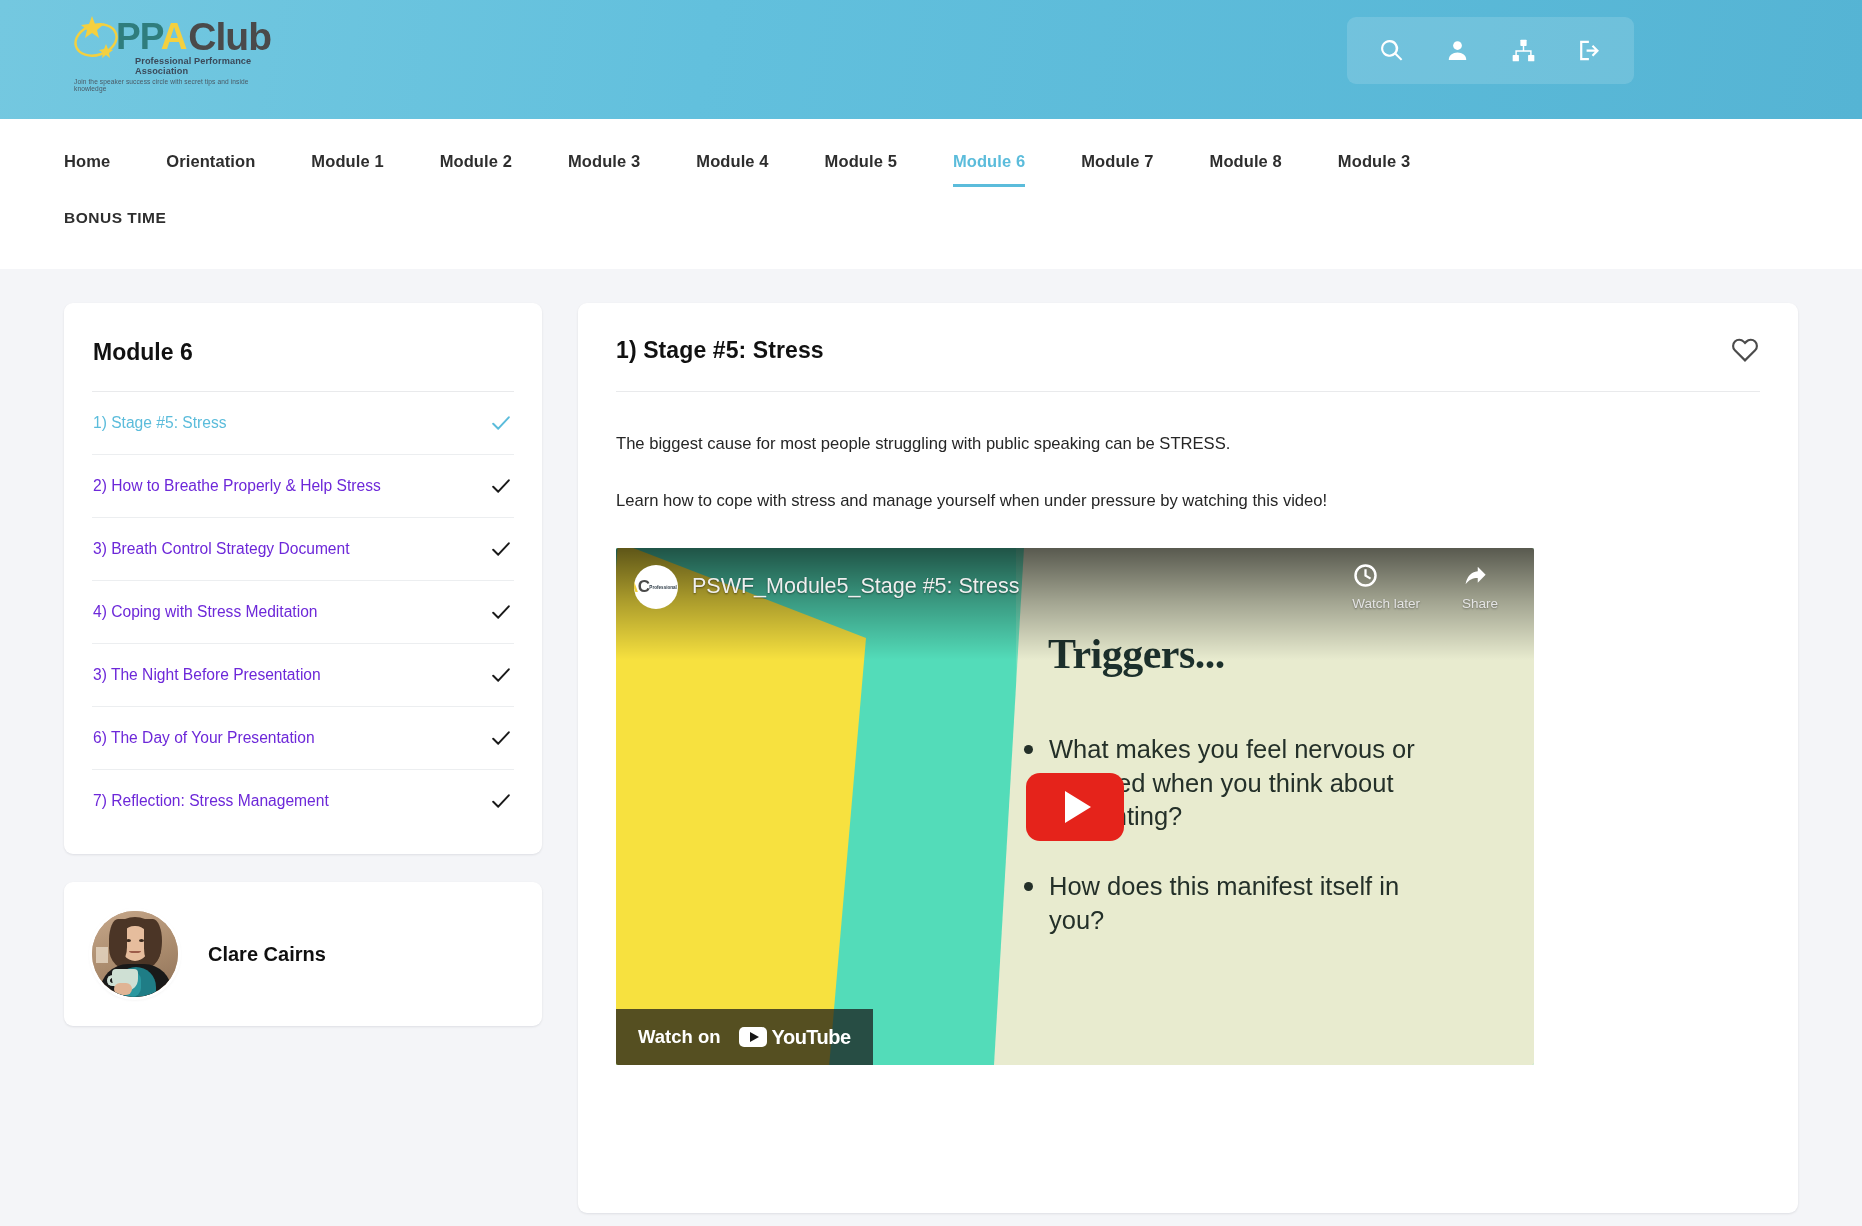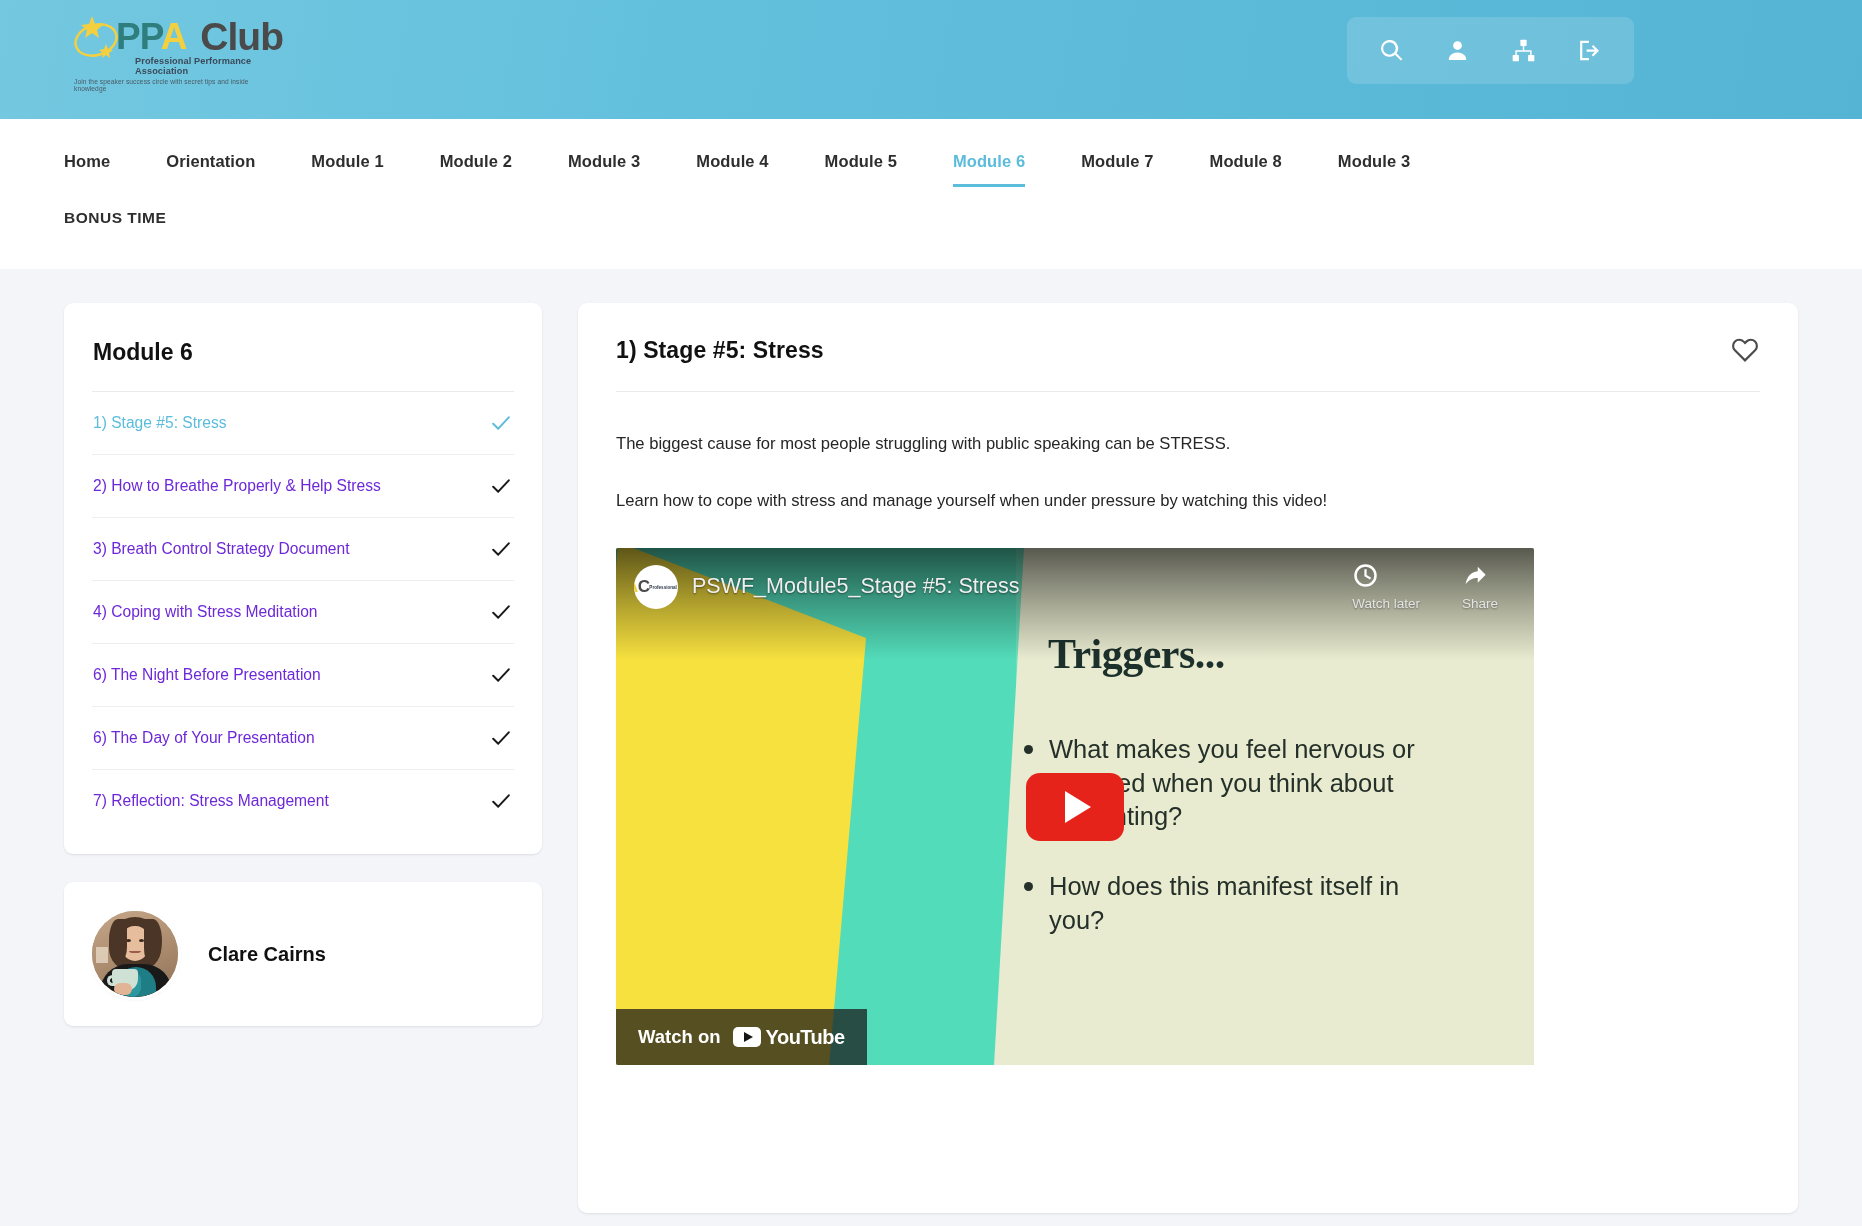--- a/index.html
+++ b/index.html
@@ -15,21 +15,21 @@
     position: relative;
     height: 119px;
     background: linear-gradient(100deg, #74c8e0 0%, #62c0dd 38%, #55b4d4 100%);
     display: flex; align-items: center;
   }
   .logo-wrap {
     position: absolute; left: 66px; top: 18px;
     width: 215px; height: 74px;
     display: flex; flex-direction: column; align-items: flex-start;
   }
-  .logo-main { position: relative; display: flex; align-items: flex-end; height: 44px; padding-left: 50px; gap: 12px; }
+  .logo-main { position: relative; display: flex; align-items: flex-end; height: 44px; padding-left: 50px; }
   .logo-swoosh { position: absolute; left: 0; top: -4px; width: 58px; height: 48px; }
   .logo-ppa { font-size: 37px; font-weight: 700; letter-spacing: -1px; line-height: 36px; }
   .logo-ppa .p1 { color: #2f7d7d; }
   .logo-ppa .p2 { color: #f4d03f; }
   .logo-club { color: #4a4a4a; font-size: 39px; font-weight: 700; line-height: 36px; letter-spacing: -1px; margin-left: 2px;}
   .logo-sub {
     color: #3b4a5a; font-size: 9.2px; font-weight: 700;
     letter-spacing: 0.1px; margin-top: 1px; margin-left: 69px;
   }
   .logo-tag {
@@ -246,21 +246,21 @@
     width: 0; height: 0;
     border-left: 26px solid #ffffff;
     border-top: 16px solid transparent;
     border-bottom: 16px solid transparent;
     margin-left: 6px;
   }
   .watch-yt {
     position: absolute; left: 0; bottom: 0;
     height: 56px; padding: 0 22px;
     background: rgba(22,22,22,0.72);
-    display: flex; align-items: center; gap: 12px;
+    display: flex; align-items: center; gap: 18px;
     cursor: pointer;
   }
   .watch-yt .wy-label { color: #ffffff; font-size: 18.5px; font-weight: 700; }
   .yt-logo { display: flex; align-items: center; gap: 5px; }
   .yt-badge {
     width: 28px; height: 20px; border-radius: 5px; background: #ffffff;
     display: flex; align-items: center; justify-content: center;
   }
   .yt-badge .t {
     width: 0; height: 0;
@@ -375,21 +375,21 @@
       <div class="lesson-item">
         <span class="lesson-label">4) Coping with Stress Meditation</span>
         <span class="check">
           <svg viewBox="0 0 24 24" width="22" height="22" fill="none" stroke-width="2.2" stroke-linecap="round" stroke-linejoin="round">
               <path d="M3.5 12.8 L9 18.2 L20.5 5.8"></path>
             </svg>
         </span>
       </div>
 
       <div class="lesson-item">
-        <span class="lesson-label">6) The Night Before Presentation</span>
+        <span class="lesson-label">3) The Night Before Presentation</span>
         <span class="check">
           <svg viewBox="0 0 24 24" width="22" height="22" fill="none" stroke-width="2.2" stroke-linecap="round" stroke-linejoin="round">
               <path d="M3.5 12.8 L9 18.2 L20.5 5.8"></path>
             </svg>
         </span>
       </div>
 
       <div class="lesson-item">
         <span class="lesson-label">6) The Day of Your Presentation</span>
         <span class="check">

